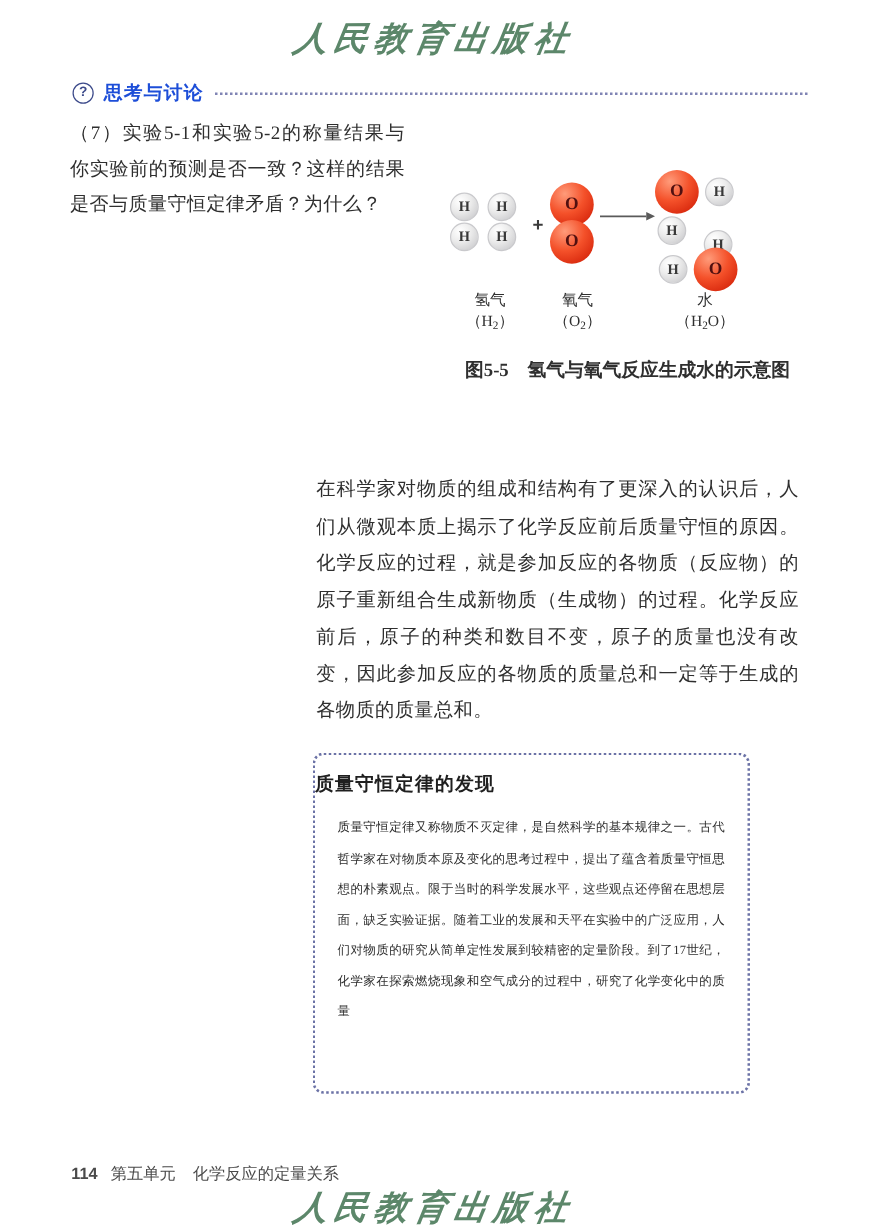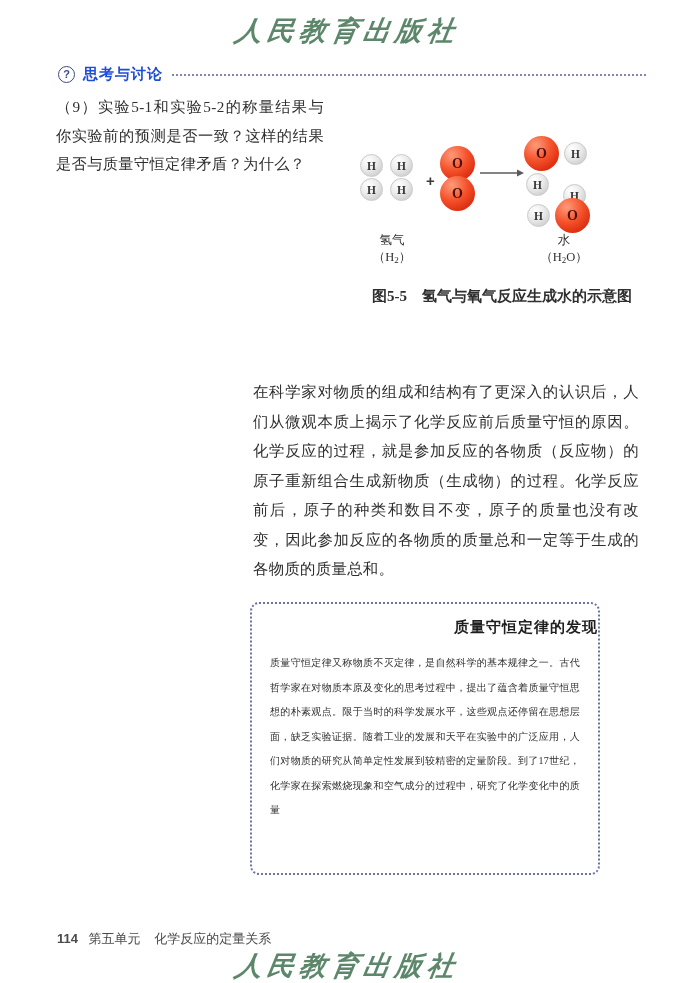--- a/index.html
+++ b/index.html
@@ -210,21 +210,21 @@
   .sci-title {
     margin-left: 8px;
     font-family: "Liberation Sans", sans-serif;
     font-size: 14px;
     font-weight: bold;
     color: #3c4a8a;
     letter-spacing: 1px;
     white-space: nowrap;
   }
   .sci-heading {
-    text-align: right;
+    text-align: left;
     font-size: 15px;
     font-weight: bold;
     color: #1f1f1f;
     margin: 14px 0 0 0;
     letter-spacing: 1px;
   }
   .sci-body {
     margin: 14px 18px 0 18px;
     font-size: 10px;
     line-height: 24.5px;
@@ -255,21 +255,21 @@
 
 <div class="publisher-mark publisher-top">人民教育出版社</div>
 
 <div class="think-header">
   <span class="circle-icon">?</span>
   <span class="think-title">思考与讨论</span>
   <span class="dotted-rule"></span>
 </div>
 
 <div class="question-col">
-  <p class="q-para">（9）实验5-1和实验5-2的称量结果与你实验前的预测是否一致？这样的结果是否与质量守恒定律矛盾？为什么？</p>
+  <p class="q-para">（7）实验5-1和实验5-2的称量结果与你实验前的预测是否一致？这样的结果是否与质量守恒定律矛盾？为什么？</p>
 </div>
 
 <div class="figure-wrap">
   <div class="molecule-stage" id="molecule-stage">
     <span class="plus-sign" style="left:74px; top:44px;">+</span>
     <svg class="rxn-arrow" style="left:128px; top:40px;" width="44" height="10" viewBox="0 0 44 10">
       <line x1="0" y1="5" x2="37" y2="5" stroke="#5a5a5a" stroke-width="1.4"></line>
       <polygon points="37,1.6 44,5 37,8.4" fill="#5a5a5a"></polygon>
     </svg>
   <div class="atom atom-h" style="left: 8px; top: 26px;">H</div>
@@ -283,20 +283,24 @@
       <div class="atom atom-h" style="left: 174px; top: 45px;">H</div>
       <div class="atom atom-h" style="left: 211px; top: 56px;">H</div>
       <div class="atom atom-h" style="left: 175px; top: 76px;">H</div>
       <div class="atom atom-o" style="left: 203px; top: 70px;">O</div>
     </div>
   <div class="legend-row" id="legend-row">
       <div class="legend-item" style="left: 0px; width: 80px;">
         <div>氢气</div>
         <div>（H<sub>2</sub>）</div>
       </div>
+      <div class="legend-item" style="left: 70px; width: 80px;">
+        <div>氧气</div>
+        <div>（O<sub>2</sub>）</div>
+      </div>
       <div class="legend-item" style="left: 162px; width: 100px;">
         <div>水</div>
         <div>（H<sub>2</sub>O）</div>
       </div>
     </div>
 </div>
 <div class="fig-caption">图5-5　氢气与氧气反应生成水的示意图</div>
 
 <div class="body-col">
   <p class="body-para">在科学家对物质的组成和结构有了更深入的认识后，人们从微观本质上揭示了化学反应前后质量守恒的原因。化学反应的过程，就是参加反应的各物质（反应物）的原子重新组合生成新物质（生成物）的过程。化学反应前后，原子的种类和数目不变，原子的质量也没有改变，因此参加反应的各物质的质量总和一定等于生成的各物质的质量总和。</p>

